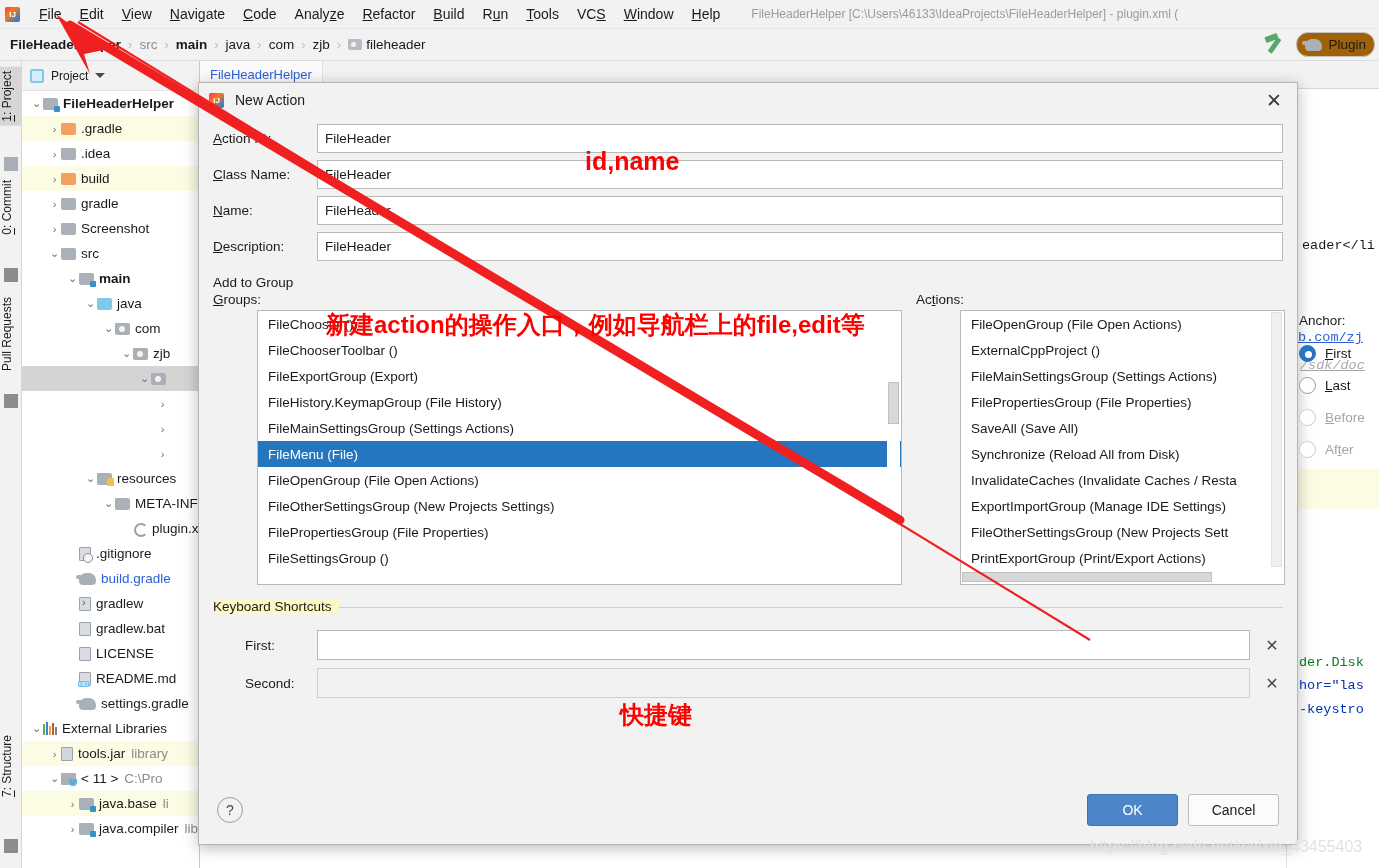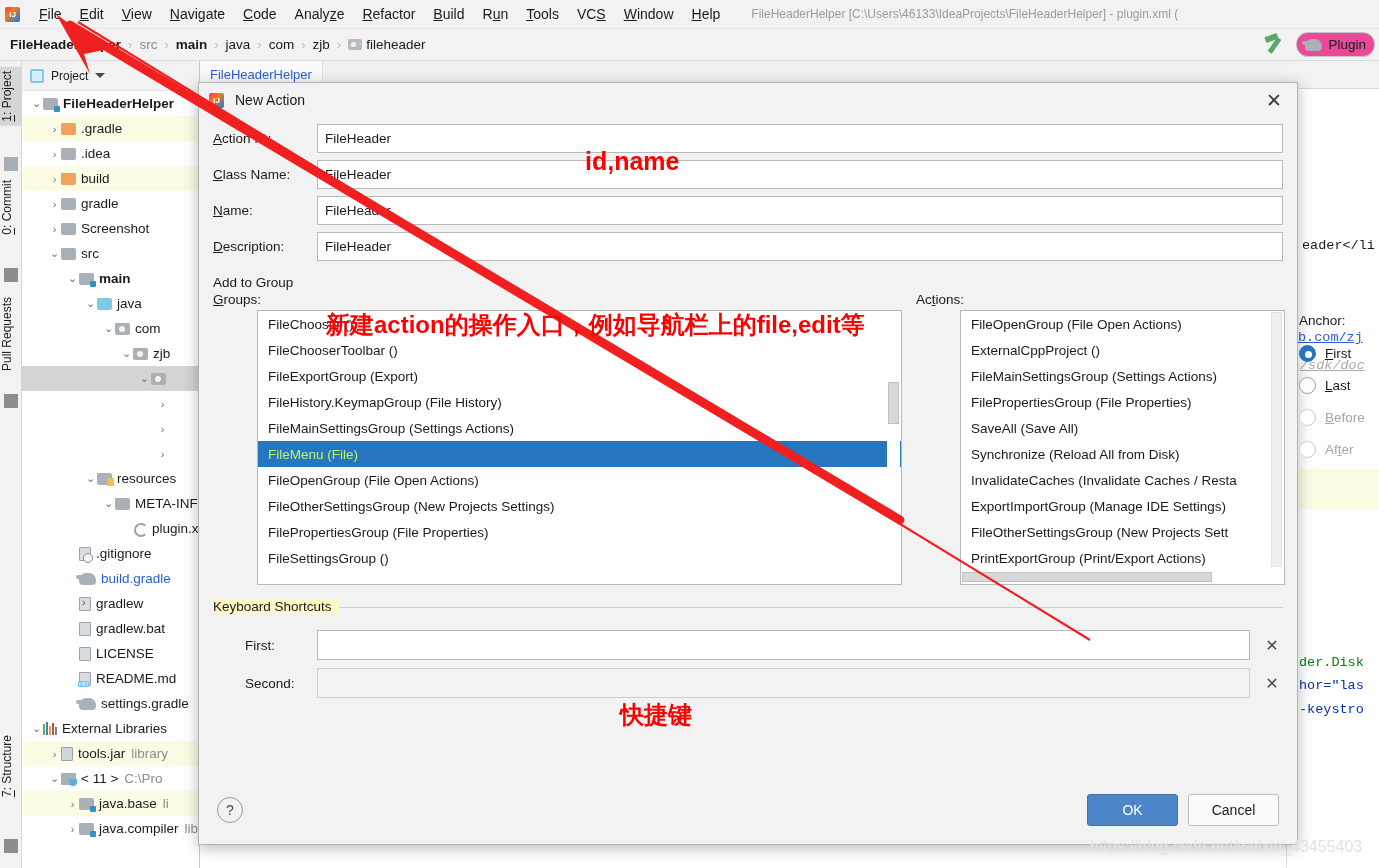--- a/index.html
+++ b/index.html
@@ -65,21 +65,21 @@
   #hammer-ico::before{
     content:""; position:absolute; left:10px; top:4px; width:5px; height:17px;
     background:#59a869; transform:rotate(35deg); border-radius:1px;
   }
   #hammer-ico::after{
     content:""; position:absolute; left:3px; top:2px; width:13px; height:6px;
     background:#59a869; transform:rotate(-20deg); border-radius:1px;
   }
   #plugin-btn{
     display:flex; align-items:center; gap:6px;
-    border:1px solid #c4c4c4; background:#ec4899; border-radius:12px;
+    border:1px solid #c4c4c4; background:#a16207; border-radius:12px;
     height:25px; padding:0 8px; font-size:13.5px;
   }
   .gradle-ico{
     width:17px;height:12px;background:#a9b0b8;border-radius:7px 7px 4px 4px;
     position:relative; display:inline-block;
   }
   .gradle-ico::before{
     content:"";position:absolute;left:-3px;top:2px;width:6px;height:4px;
     background:#a9b0b8;border-radius:3px;
   }
@@ -265,21 +265,21 @@
   .listcol{ display:flex; flex-direction:column; }
   .listhdr{ font-size:13.5px; margin-bottom:3px; }
   .listhdr u{ text-decoration:underline; }
   .listbox{
     background:#fff; border:1px solid #b9b9b9; position:relative; overflow:hidden;margin-left:44px;
   }
   .litem{
     height:26px; display:flex; align-items:center; padding-left:10px;
     font-size:13.5px; white-space:nowrap;
   }
-  .litem.sel{ background:#2675bf; color:#bef264; }
+  .litem.sel{ background:#2675bf; color:#ffffff; }
   .vscroll{
     position:absolute; right:1px; width:13px; background:#fff;
   }
   .vthumb{ position:absolute; width:11px; left:1px; background:#d8d8d8; border:1px solid #c0c0c0;}
   .hscroll{
     position:absolute; left:1px; bottom:1px; height:12px; background:#fff;
   }
   .hthumb{ position:absolute; height:10px; top:1px; background:#d8d8d8; border:1px solid #c0c0c0;}
 
   #anchor-col{ width:150px; padding-top:21px; }

